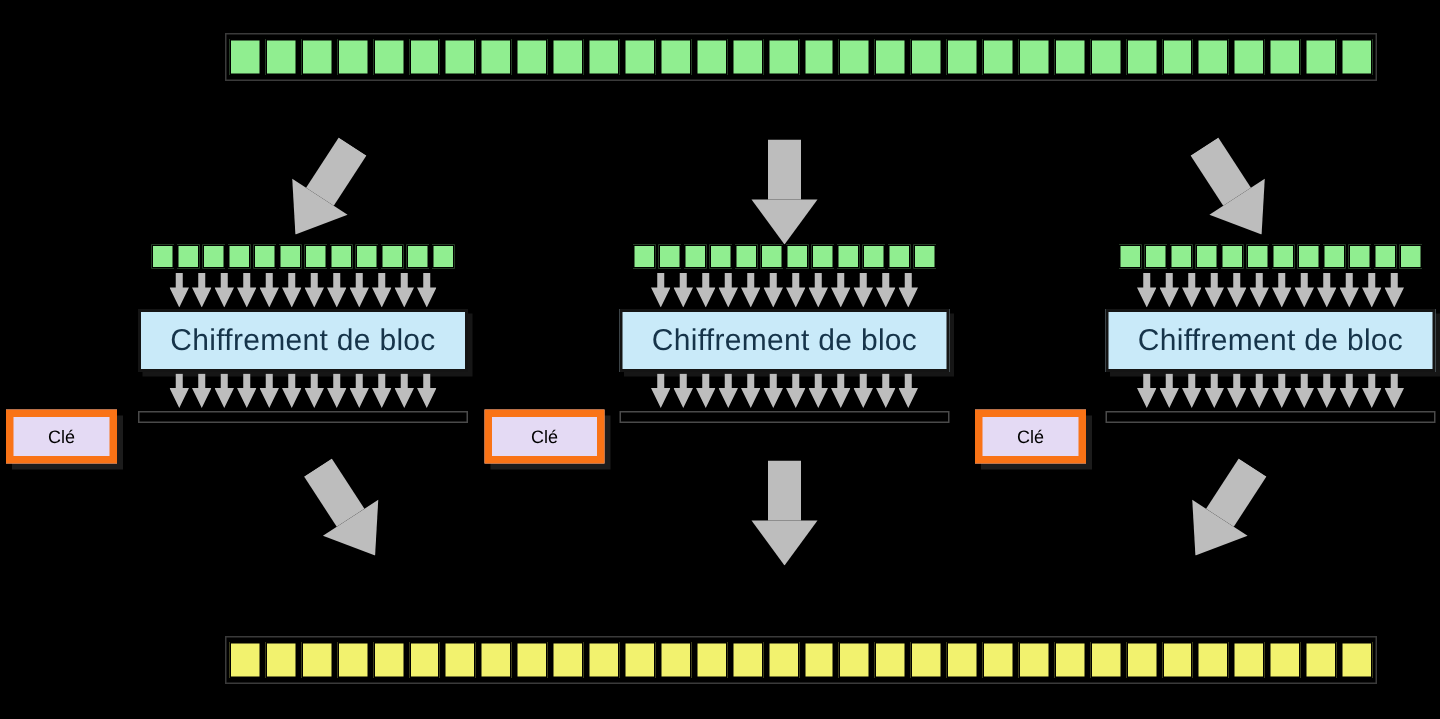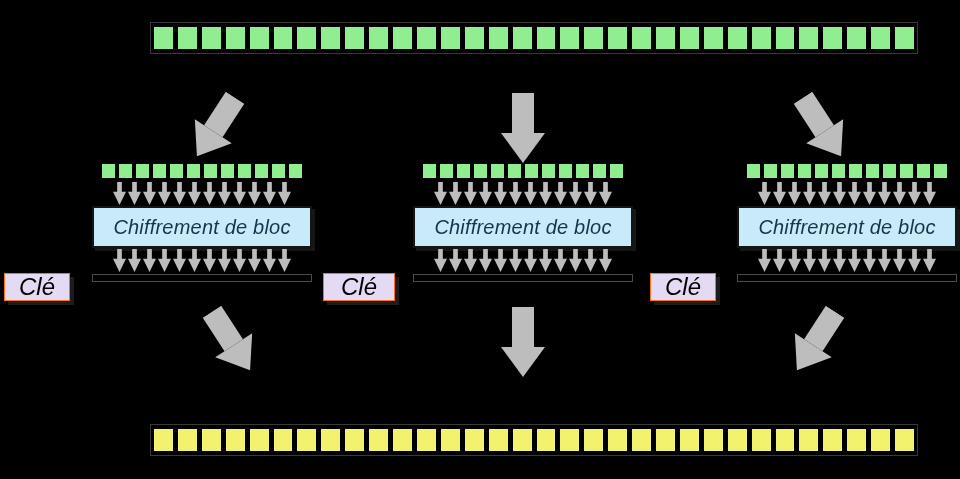--- a/index.html
+++ b/index.html
@@ -1,18 +1,18 @@
 <!DOCTYPE html>
 <html><head>
 <meta charset="utf-8">
 <style>
   html,body{margin:0;padding:0;background:#000;}
   #canvas{
     position:relative;width:960px;height:479px;background:var(--bg,#000);
-    font-family:"Liberation Sans","DejaVu Sans",sans-serif;overflow:hidden;font-style:italic;
+    font-family:"Liberation Sans","DejaVu Sans",sans-serif;overflow:hidden;
   }
   
   .long-row{
     position:absolute;left:150px;width:762px;height:24px;
     border:1px solid #3a3a3a;padding:3px 2px;display:flex;gap:3px;box-sizing:content-box;
   }
   .long-row .bit{flex:1 1 auto;height:22px;border:1px solid #000;}
   #top-row{top:22px;} #bottom-row{top:424px;}
   .bit.green{background:var(--green,#90EE90);}
   .bit.yellow{background:var(--yellow,#F2F26E);}
@@ -43,24 +43,24 @@
     display:flex;align-items:center;justify-content:center;
     font-size:20px;color:var(--boxtext,#16344A);letter-spacing:0.2px;
     box-shadow:3px 3px 0 #161616;
   }
   .out-frame{
     border:1px solid #4a4a4a;padding:3px 0;display:flex;justify-content:center;gap:2px;
   }
   
   .key-box{
     position:absolute;top:273px;width:64px;height:26px;
-    background:var(--key,#E4DAF4);border:1px solid #f97316;
+    background:var(--key,#E4DAF4);border:5px solid #f97316;
     box-shadow:4px 4px 0 #1c1c1c;
     display:flex;align-items:center;justify-content:center;
-    font-size:24px;color:#000;
+    font-size:12px;color:#000;
   }
   #key-1{left:4px;} #key-2{left:323px;width:70px;} #key-3{left:650px;}
 </style>
 </head>
 <body>
 
 <div id="canvas" style="--bg: #000000; --green: #90EE90; --yellow: #F2F26E; --box: #C9EAF9; --boxtext: #16344A; --key: #E4DAF4; --arrow: #BDBDBD;">
 
   <div id="top-row" class="long-row">
       <span class="bit green"></span>

